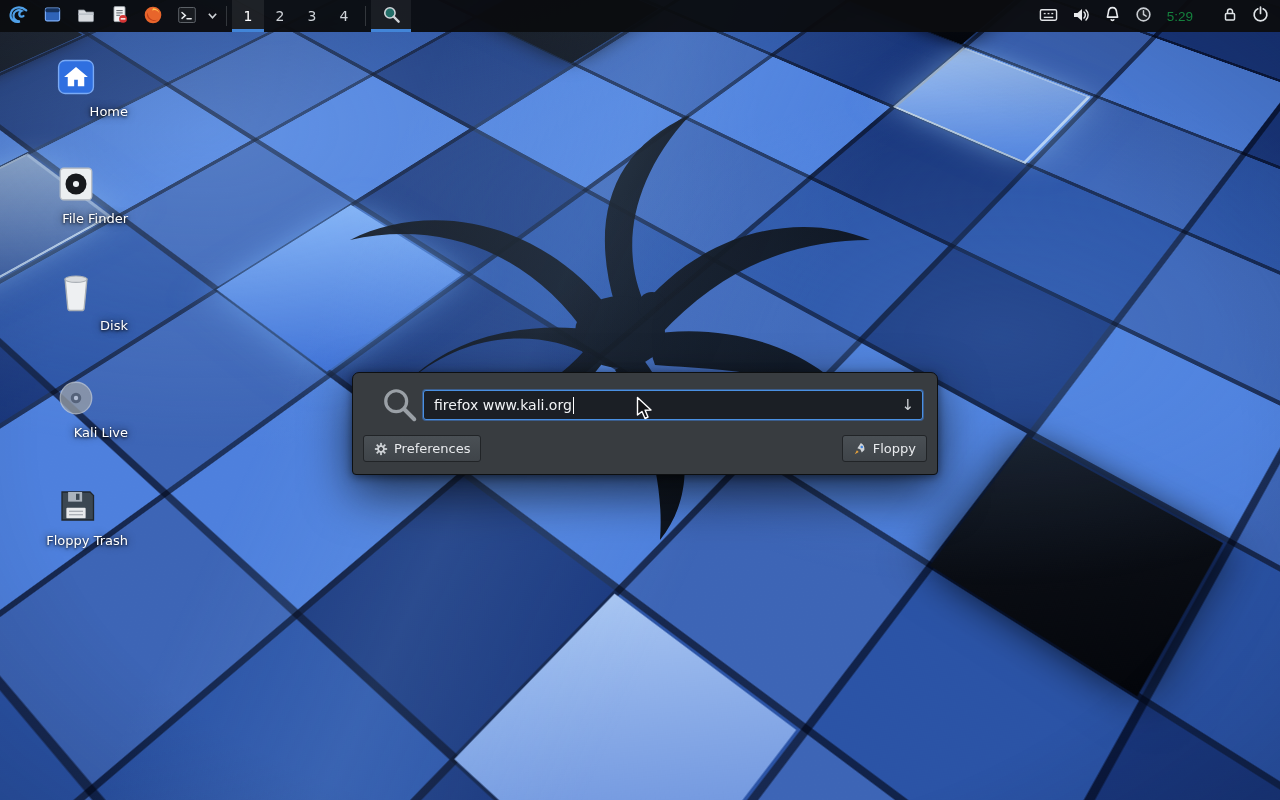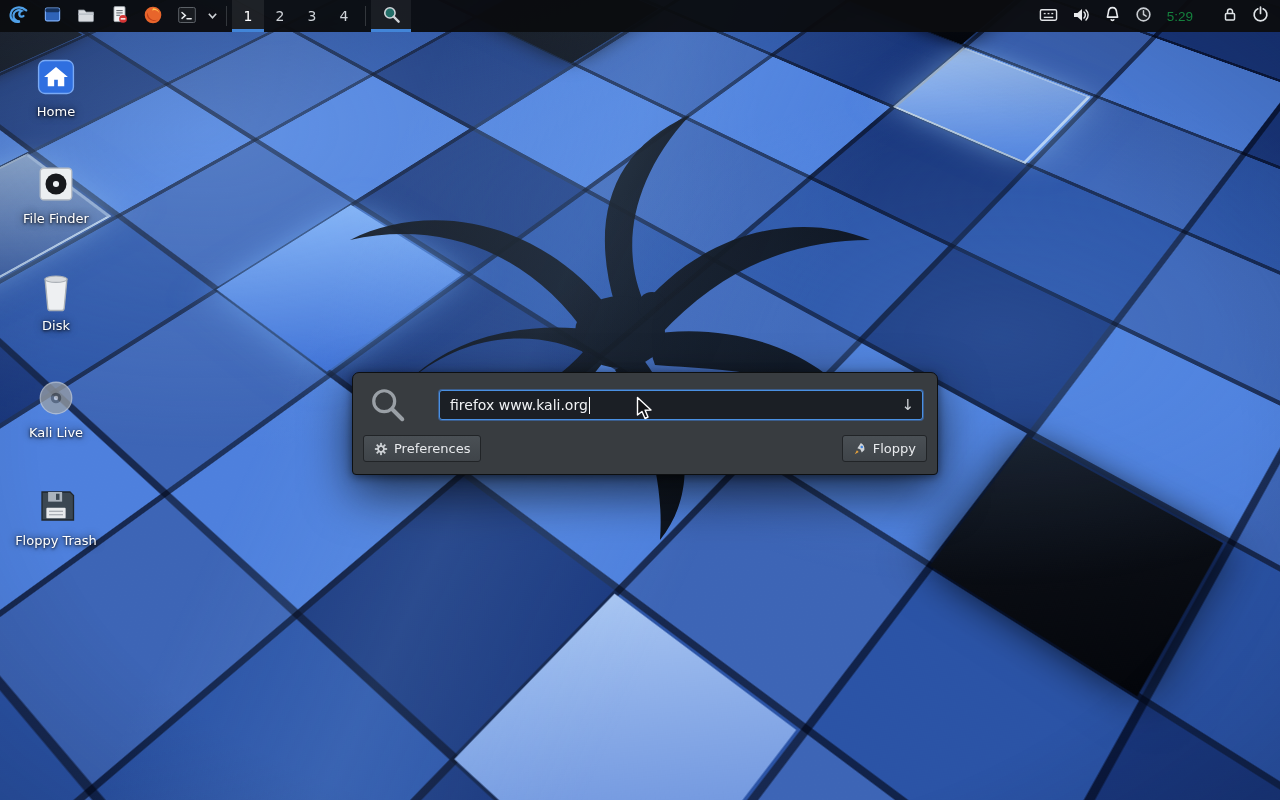--- a/index.html
+++ b/index.html
@@ -40,37 +40,37 @@
   .sep { width:1px; background:#33373c; margin:6px 5px; }
   .ws-btn { width:32px; background:transparent; border:none; color:#cfd3d8; font-size:14px;
     font-family:"DejaVu Sans", sans-serif; display:flex; align-items:center; justify-content:center; }
   .ws-btn.active { background:rgba(255,255,255,.07); box-shadow:inset 0 -3px 0 #4285d8; color:#fff; }
   .task-btn { width:40px; background:rgba(255,255,255,.06); border:none; box-shadow:inset 0 -3px 0 #4285d8;
     display:flex; align-items:center; justify-content:center; }
   .flex-sp { flex:1; }
   .clock { display:flex; align-items:center; font-size:13.5px; padding:0 8px; color:#15803d; }
 
   
-  .desk-icon { position:absolute; left:4px; width:104px; z-index:3; text-align:center; cursor:default; }
+  .desk-icon { position:absolute; left:24px; width:104px; z-index:3; text-align:right; cursor:default; }
   .di-img { width:48px; height:44px; margin:0 auto 5px auto; display:flex; align-items:center; justify-content:center; }
   .di-label { color:#fff; font-size:13px; text-shadow:0 1px 3px rgba(0,0,0,.95), 0 0 8px rgba(0,0,0,.8); }
 
   
   .dialog { position:absolute; left:352px; top:372px; width:586px; z-index:20;
     border-radius:7px 7px 4px 4px; box-shadow:0 18px 48px rgba(0,0,0,.65), 0 2px 10px rgba(0,0,0,.5);
     border:1px solid #0d0f11; background:#383c40; }
   .titlebar { position:relative; height:27px; border-radius:6px 6px 0 0;
     background:linear-gradient(#212529,#17191c); display:flex; align-items:center; padding:0 8px;
     border-bottom:1px solid #0b0c0e; }
   .tb-title { position:absolute; left:0; right:0; text-align:center; font-size:12px; font-weight:bold; color:#e3e6e9; }
   .tb-btns { margin-left:auto; display:flex; gap:8px; z-index:1; }
   .tb-circle { width:16px; height:16px; border-radius:50%; border:1px solid #43484d; background:#2c3034; padding:0; }
   .tb-close { width:16px; height:16px; border-radius:50%; border:1px solid #1c4f9e; background:#2d6fd8;
     display:flex; align-items:center; justify-content:center; padding:0; }
-  .dlg-content { display:flex; align-items:center; gap:32px; padding:13px 14px 9px 16px; }
+  .dlg-content { display:flex; align-items:center; gap:4px; padding:13px 14px 9px 28px; }
   .entry { flex:1; height:30px; background:#1b1f25; border:1px solid #4a90e2; box-shadow:0 0 0 1px rgba(62,125,216,.5);
     border-radius:3px; display:flex; align-items:center; padding:0 8px 0 10px; }
   .entry-text { font-size:14px; color:#f1f3f5; white-space:pre; }
   .caret { width:1.5px; height:17px; background:#ffffff; margin-left:1px; }
   .entry-arrow { margin-left:auto; font-size:15px; color:#cfd3d7; padding-left:8px; }
   .dlg-actions { display:flex; justify-content:space-between; padding:2px 10px 12px 10px; }
   .dlg-btn { height:27px; display:flex; align-items:center; gap:6px; padding:2px 10px;
     background:linear-gradient(#4a5055,#3f4449); border:1px solid #212427; border-radius:3px;
     color:#e8eaed; font-size:13px; font-family:"DejaVu Sans", sans-serif; }
 

